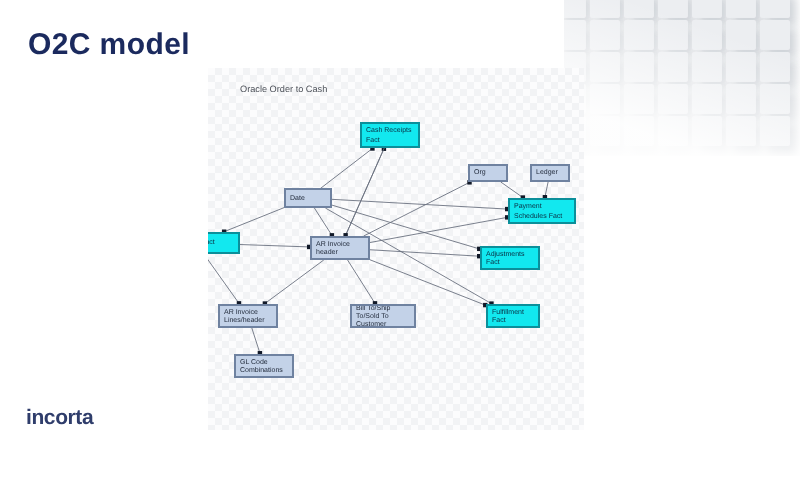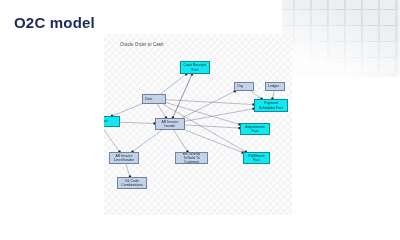--- a/index.html
+++ b/index.html
@@ -1,21 +1,21 @@
 <!DOCTYPE html>
 <html><head>
 <meta charset="utf-8">
 <style>
   html,body{margin:0;padding:0;}
   body{
     width:400px;height:225px;overflow:hidden;position:relative;
     background:#ffffff;
     font-family:"Liberation Sans","DejaVu Sans",sans-serif;
   }
-  #slide{position:absolute;inset:0;width:400px;height:225px;overflow:hidden;text-align:center;}
+  #slide{position:absolute;inset:0;width:400px;height:225px;overflow:hidden;}
 
   
   #deco{
     position:absolute;top:0;right:0;width:118px;height:78px;overflow:hidden;
     pointer-events:none;
   }
   .deco-sq{
     position:absolute;width:15px;height:15px;background:#eceef1;
     box-shadow:3px 4px 5px rgba(170,176,186,.55);
     border-radius:1px;
@@ -187,14 +187,15 @@
         </div>
         <div class="node dim" style="left: 71px; top: 118px; width: 33px; height: 12px;">
           <span>Bill To/Ship To/Sold To Customer</span>
         </div>
         <div class="node dim" style="left: 13px; top: 143px; width: 30px; height: 12px;">
           <span>GL Code Combinations</span>
         </div>
       </div>
   </div>
 
+  <div id="logo">incorta</div>
 
 </div>
 
 </body></html>

